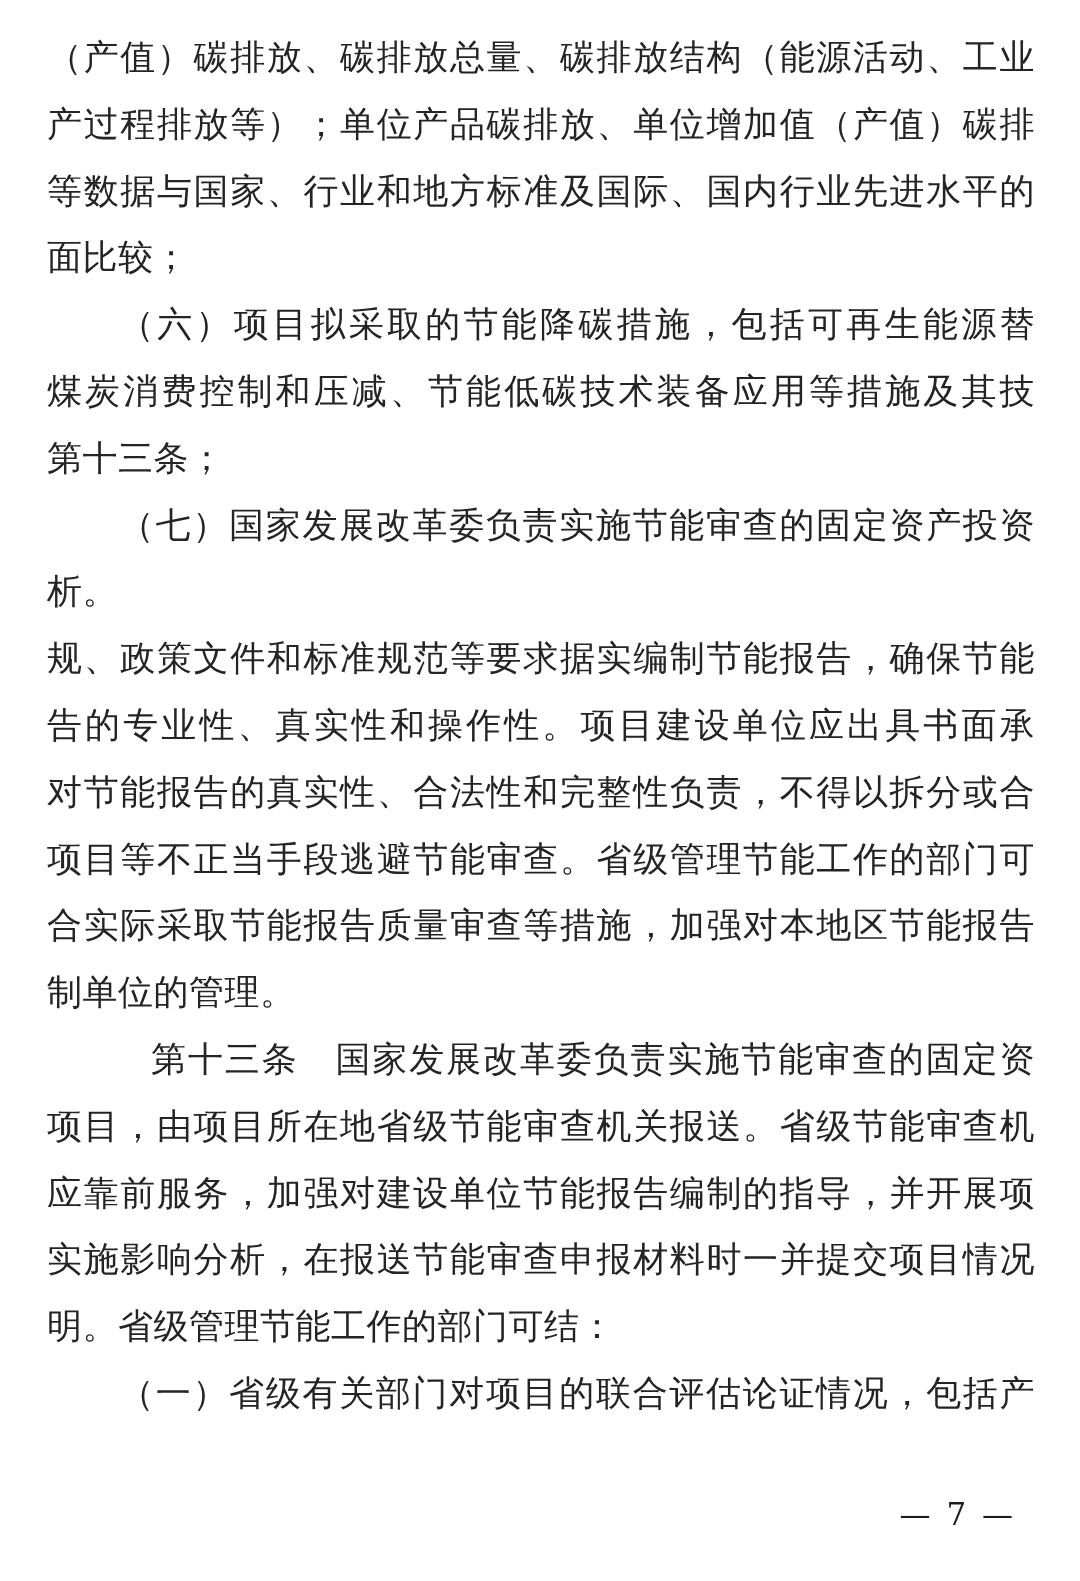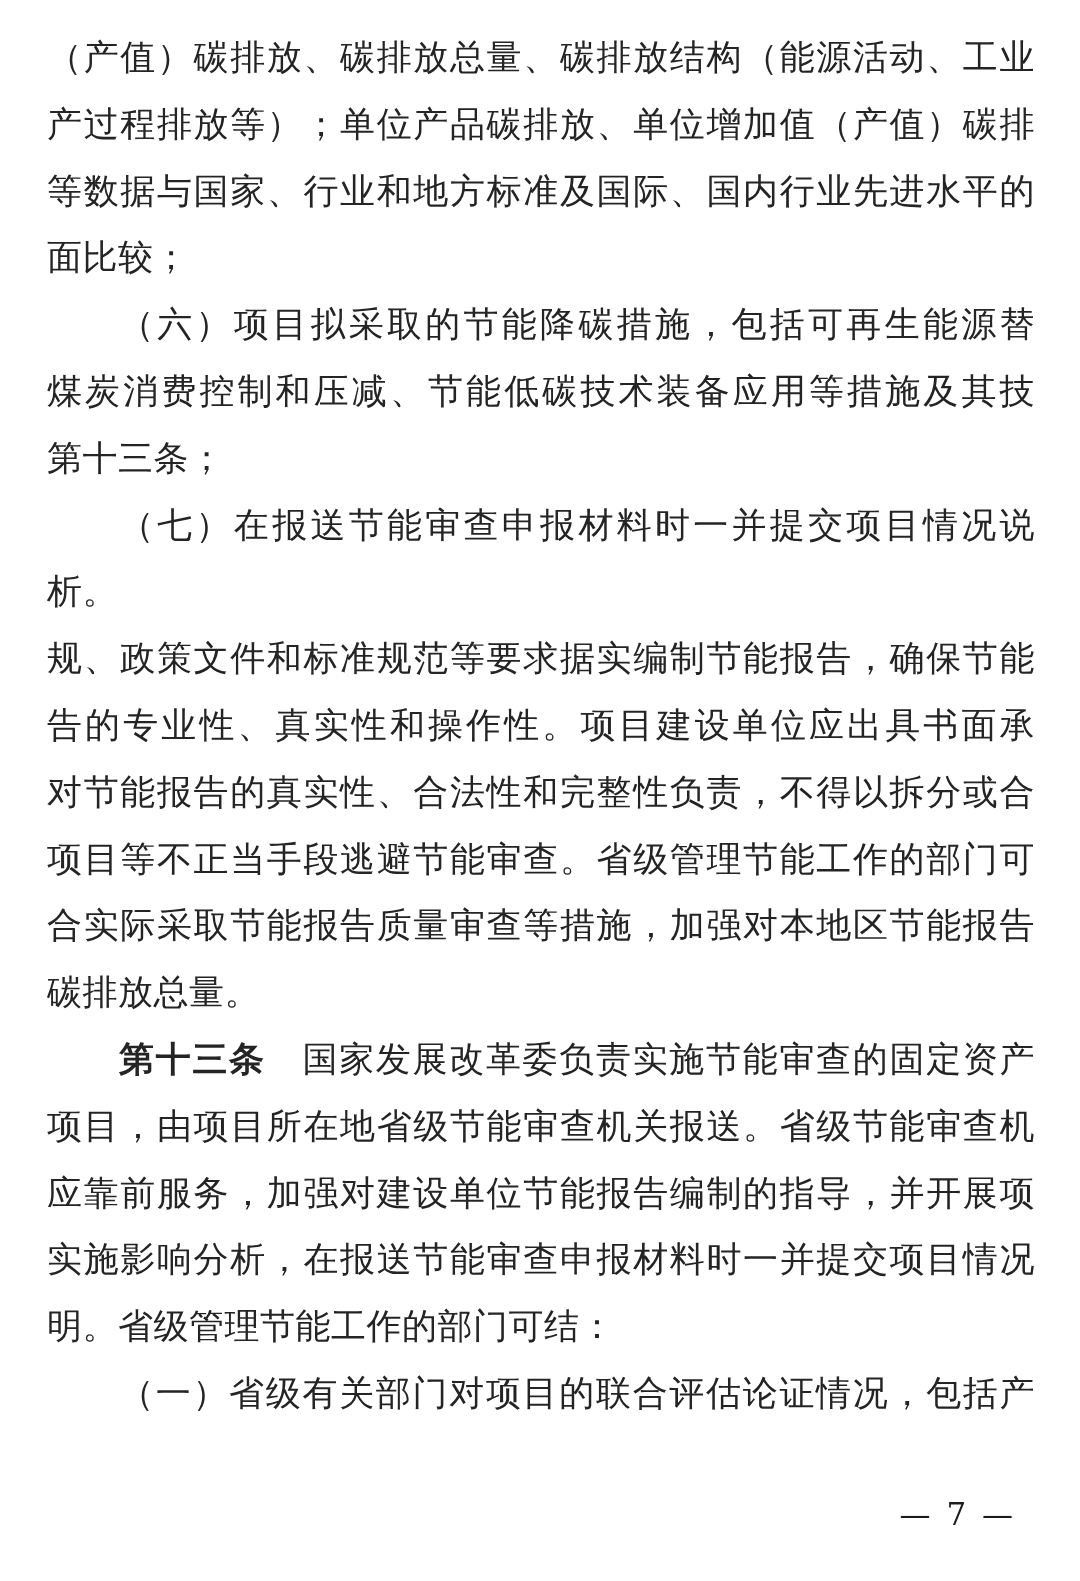--- a/index.html
+++ b/index.html
@@ -24,21 +24,21 @@
     line-height: 66.8px;
     font-size: 35px;
     text-align: justify;
     text-align-last: justify;
     text-justify: inter-character;
     overflow: hidden;
     letter-spacing: 0.5px;
   }
   .line.indent { padding-left: 72px; }
   .line.end { text-align: center; text-align-last: left; }
-  .bold-term { font-weight: bold; }
+  .bold-term { font-weight: normal; margin-left: 32px; }
   .footer {
     position: absolute;
     right: 64px;
     top: 1496px;
     font-size: 31px;
     letter-spacing: 3px;
     color: #1c1c1c;
     white-space: nowrap;
   }
 </style>
@@ -47,28 +47,28 @@
 
 <div class="page">
   <div class="content">
     <div class="line">（产值）碳排放、碳排放总量、碳排放结构（能源活动、工业生</div>
     <div class="line">产过程排放等）；单位产品碳排放、单位增加值（产值）碳排放</div>
     <div class="line">等数据与国家、行业和地方标准及国际、国内行业先进水平的全</div>
     <div class="line end">面比较；</div>
     <div class="line indent">（六）项目拟采取的节能降碳措施，包括可再生能源替代、</div>
     <div class="line">煤炭消费控制和压减、节能低碳技术装备应用等措施及其技术、</div>
     <div class="line end">第十三条；</div>
-    <div class="line indent">（七）在报送节能审查申报材料时一并提交项目情况说</div>
+    <div class="line indent">（七）国家发展改革委负责实施节能审查的固定资产投资</div>
     <div class="line end">析。</div>
     <div class="line">规、政策文件和标准规范等要求据实编制节能报告，确保节能报</div>
     <div class="line">告的专业性、真实性和操作性。项目建设单位应出具书面承诺，</div>
     <div class="line">对节能报告的真实性、合法性和完整性负责，不得以拆分或合并</div>
     <div class="line">项目等不正当手段逃避节能审查。省级管理节能工作的部门可结</div>
     <div class="line">合实际采取节能报告质量审查等措施，加强对本地区节能报告编</div>
-    <div class="line end">碳排放总量。</div>
+    <div class="line end">制单位的管理。</div>
     <div class="line indent">
       <span class="bold-term">第十三条</span><span>　国家发展改革委负责实施节能审查的固定资产投资</span>
     </div>
     <div class="line">项目，由项目所在地省级节能审查机关报送。省级节能审查机关</div>
     <div class="line">应靠前服务，加强对建设单位节能报告编制的指导，并开展项目</div>
     <div class="line">实施影响分析，在报送节能审查申报材料时一并提交项目情况说</div>
     <div class="line end">明。省级管理节能工作的部门可结：</div>
     <div class="line indent">（一）省级有关部门对项目的联合评估论证情况，包括产业</div>
   </div>
   <div class="footer">— 7 —</div>

